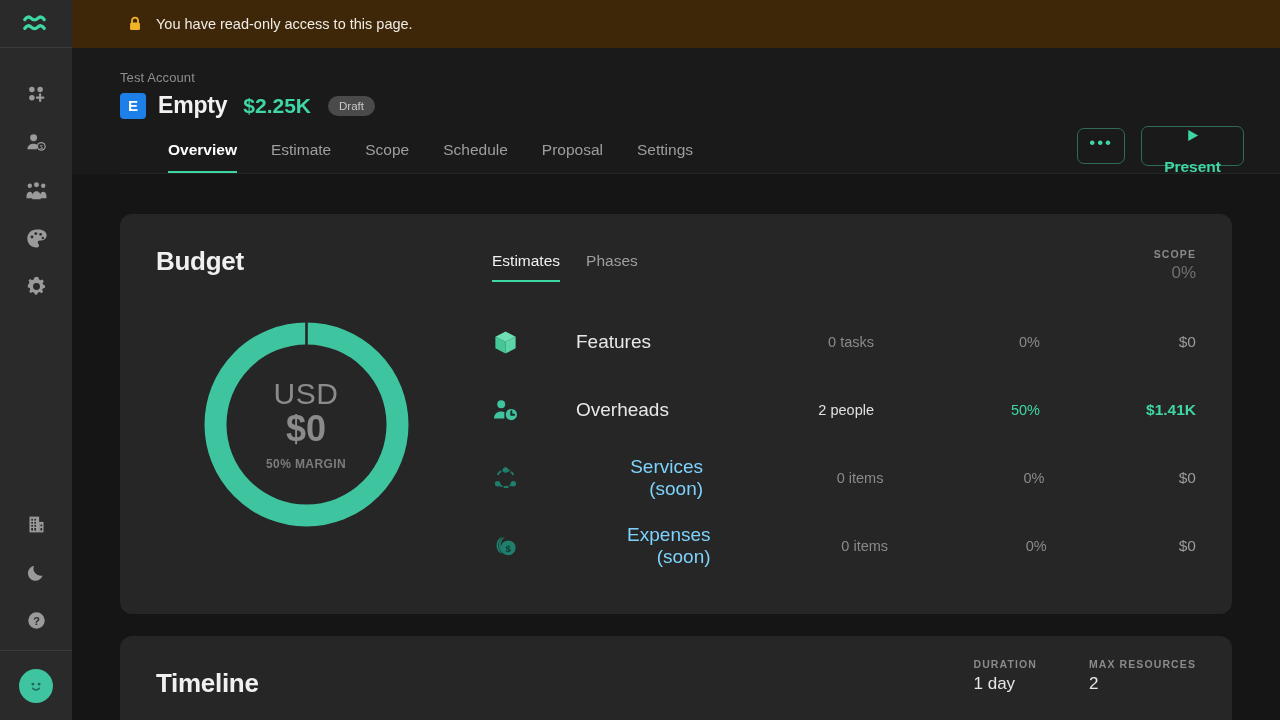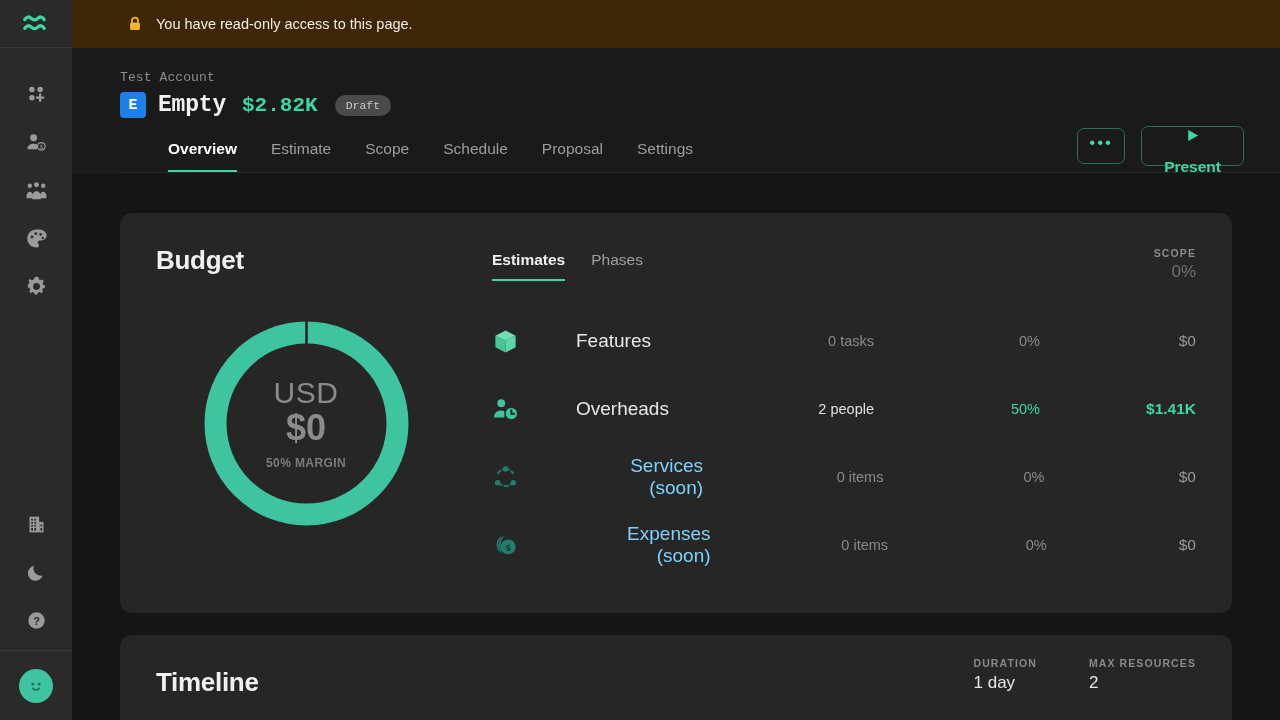--- a/index.html
+++ b/index.html
@@ -47,21 +47,21 @@
 
   .banner {
     height: 48px; background: #3d2708;
     display: flex; align-items: center; gap: 12px;
     padding-left: 54px;
     color: #f0ece6; font-size: 14.5px;
   }
   .lock-icon { display: flex; align-items: center; }
 
   .header { padding: 22px 0 0 48px; background: #1a1a1a; position: relative; }
-  .header-inner { padding-right: 16px; font-family: Liberation Mono, monospace; }
+  .header-inner { padding-right: 16px; }
   .account-name { font-size: 13px; color: #8d8d8d; margin-bottom: 7px; letter-spacing: .1px; }
   .title-row { display: flex; align-items: center; gap: 12px; }
   .proj-badge {
     width: 26px; height: 26px; border-radius: 4px; background: #1d7fe8;
     color: #fff; font-size: 15px; font-weight: bold;
     display: flex; align-items: center; justify-content: center;
   }
   .proj-title { font-size: 23px; font-weight: bold; color: #f2f2f2; letter-spacing: -.2px; }
   .proj-value { font-size: 21px; font-weight: bold; color: #3fd6a6; margin-left: 4px; }
   .status-pill {
@@ -117,21 +117,21 @@
     position: absolute; inset: 0;
     display: flex; flex-direction: column; align-items: center; justify-content: center;
   }
   .donut-cur { font-size: 30px; color: #8b8b8b; line-height: 1.06; letter-spacing: .5px; }
   .donut-amt { font-size: 36px; font-weight: bold; color: #8b8b8b; line-height: 1.05; }
   .donut-margin { font-size: 12px; font-weight: bold; color: #7c7c7c; margin-top: 9px; letter-spacing: .4px; }
 
   .budget-right { flex: 1 1 auto; padding-left: 36px; position: relative; }
   .subtabs { display: flex; gap: 26px; padding-top: 6px; }
   .subtab { font-size: 15.5px; color: #9e9e9e; padding-bottom: 10px; border-bottom: 2.5px solid transparent; cursor: pointer; }
-  .subtab.active { color: #f0f0f0; font-weight: bold; border-bottom-color: #3fd6a6; }
+  .subtab.active { color: #f0f0f0; font-weight: normal; border-bottom-color: #3fd6a6; }
   .scope-box { position: absolute; right: 0; top: 2px; text-align: right; }
   .scope-label { font-size: 10.5px; font-weight: bold; color: #8a8a8a; letter-spacing: 1.1px; }
   .scope-value { font-size: 17px; color: #6f6f6f; margin-top: 3px; }
 
   .rows { margin-top: 26px; }
   .row {
     display: flex; align-items: center; height: 68px; gap: 36px;
   }
   .row-icon { width: 48px; flex: 0 0 48px; display: flex; align-items: center; }
   .row-label { font-size: 19px; color: #e8e8e8; flex: 1 1 auto; }
@@ -266,21 +266,21 @@
       </span>
       <span>You have read-only access to this page.</span>
     </div>
 
     <header class="header">
       <div class="header-inner">
         <div class="account-name">Test Account</div>
         <div class="title-row">
           <div class="proj-badge">E</div>
           <div class="proj-title">Empty</div>
-          <div class="proj-value">$2.82K</div>
+          <div class="proj-value">$2.25K</div>
           <div class="status-pill">Draft</div>
         </div>
       </div>
 
       <div class="header-actions">
         <button class="btn-ghost">
           <span>•••</span>
         </button>
         <button class="btn-present">
           <span>

